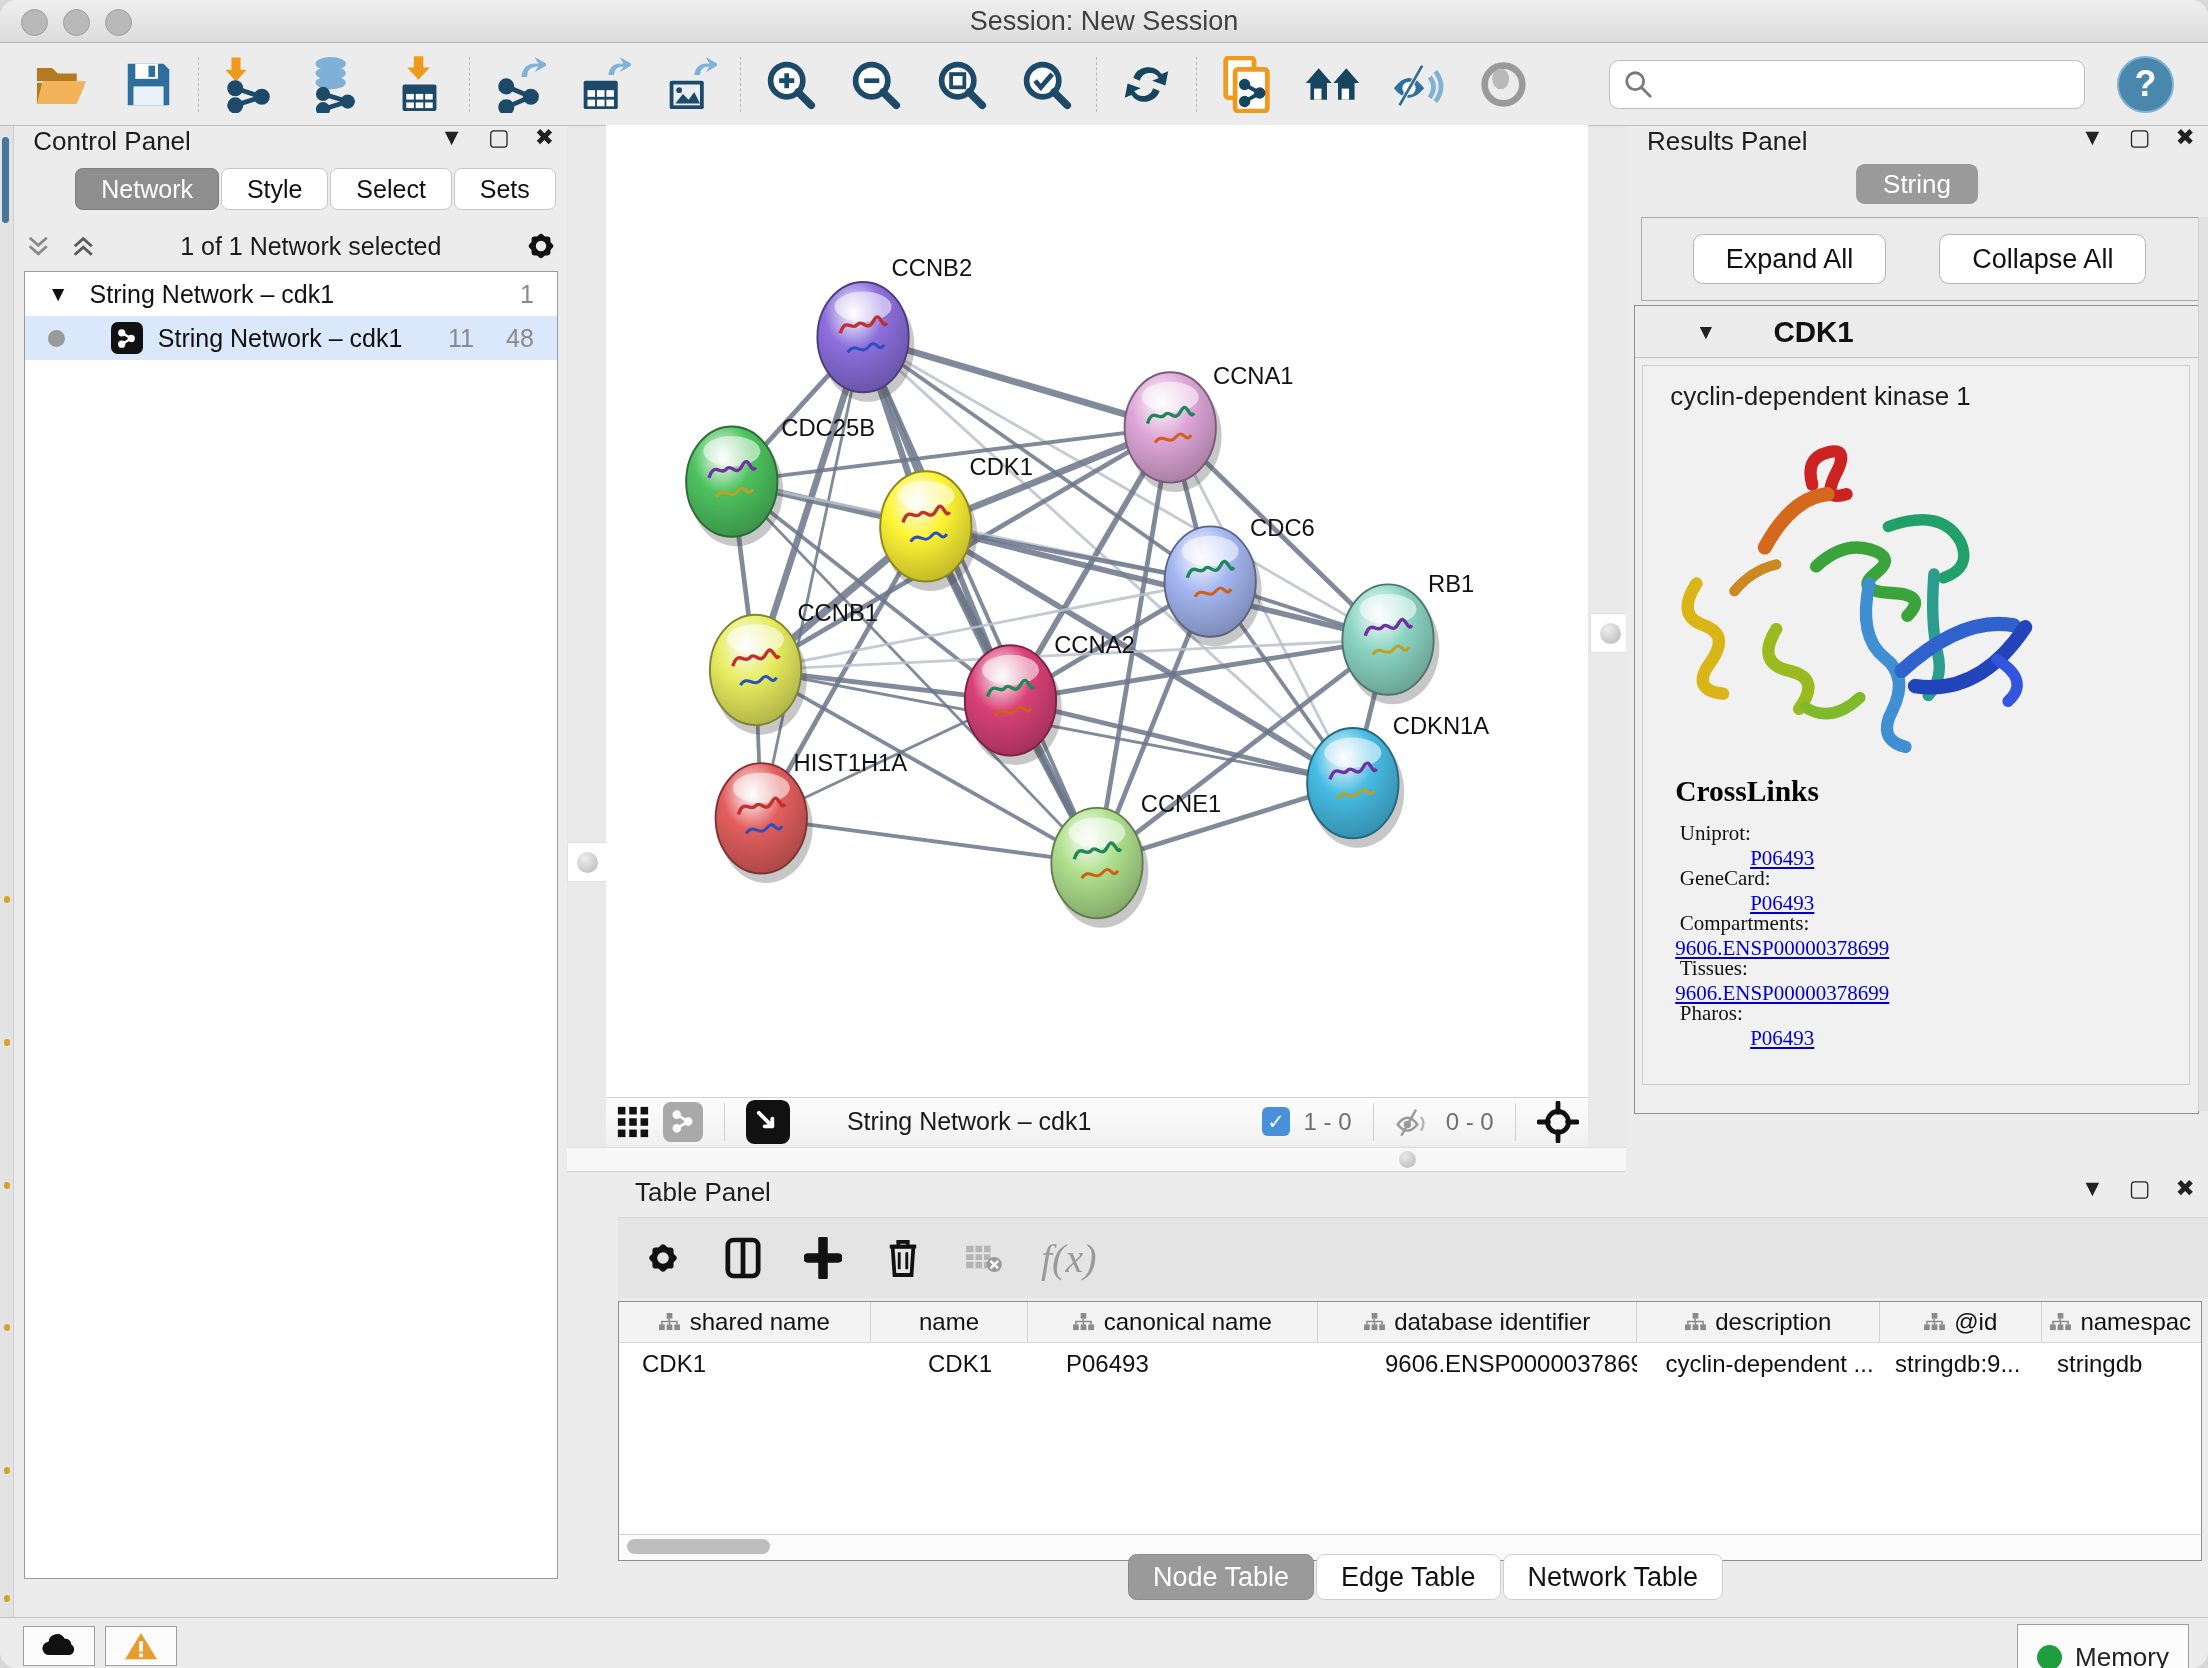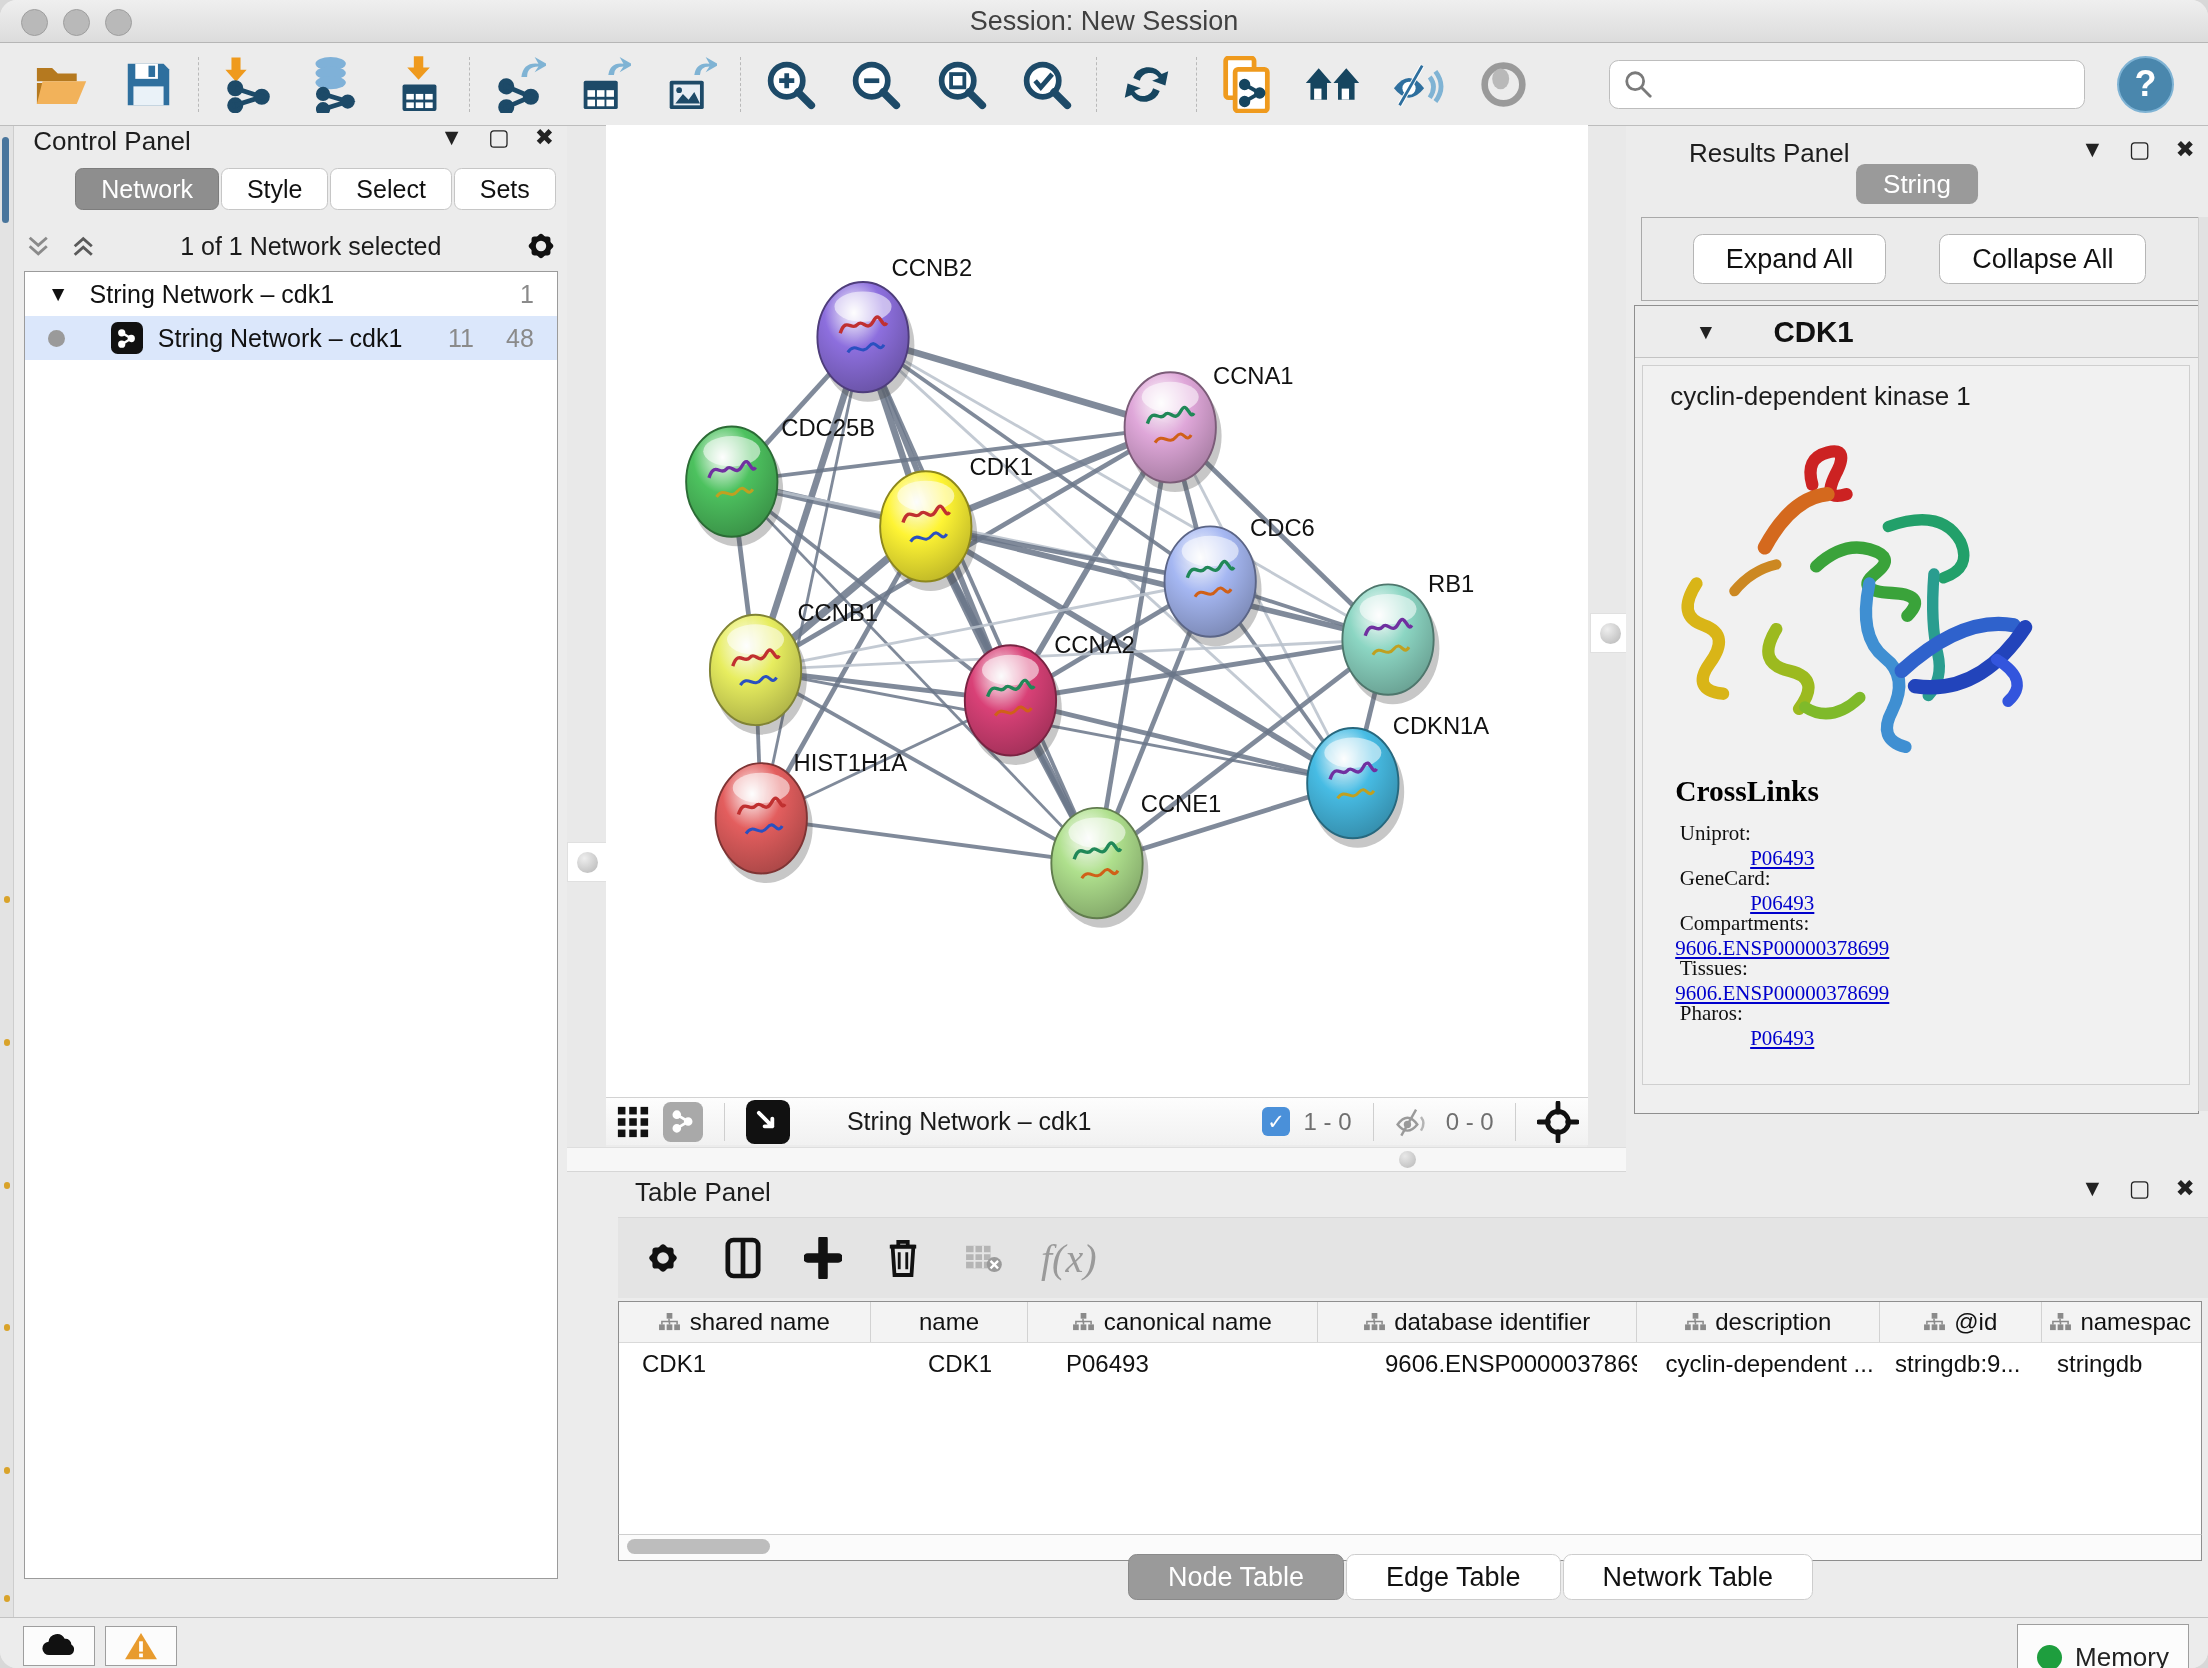--- a/index.html
+++ b/index.html
@@ -94,21 +94,21 @@
   .tbl{position:absolute;left:0px;right:5.7px;top:126px;height:232px;background:#fff;border:1.9px solid #8e8e8e;overflow:hidden;}
   .thead{display:flex;height:40px;background:#f3f3f3;border-bottom:1.9px solid #d9d9d9;}
   .th{display:flex;align-items:center;justify-content:center;gap:9.5px;font-size:24px;color:#111;
       border-right:1px solid #d2d2d2;box-sizing:border-box;overflow:hidden;white-space:nowrap;cursor:pointer;}
   .trowdata{display:flex;height:42px;}
   .td{display:flex;align-items:center;font-size:24px;color:#111;padding-left:23px;box-sizing:border-box;
       overflow:hidden;white-space:nowrap;}
   .hscroll{position:absolute;left:0;right:5.7px;top:359px;height:25px;background:#fbfbfb;border:1.9px solid #8e8e8e;border-top:1px solid #cfcfcf;}
   .hthumb{position:absolute;left:7.6px;top:3.8px;width:143px;height:15px;border-radius:7.6px;background:#bdbdbd;cursor:pointer;}
   .tptabs{position:absolute;left:510px;top:379px;display:flex;}
-  .tptab{height:44px;padding:0 39px;background:#fff;border:1px solid #cdcdcd;border-radius:8.6px;margin-right:1.9px;
+  .tptab{height:44px;padding:0 24px;background:#fff;border:1px solid #cdcdcd;border-radius:8.6px;margin-right:1.9px;
          font-size:27px;display:flex;align-items:center;cursor:pointer;color:#111;}
   .tptab.sel{background:#9a9a9a;color:#fff;border-color:#8a8a8a;}
   
   .bottombar{position:absolute;left:0;top:1617px;width:100%;height:51px;background:#ececec;border-top:1px solid #c2c2c2;}
   .sqbtn{position:absolute;top:7.6px;width:70px;height:38px;background:#fcfcfc;border:1.9px solid #9e9e9e;
          display:flex;align-items:center;justify-content:center;cursor:pointer;}
   .membtn{position:absolute;right:19px;top:5.7px;height:42px;background:#fcfcfc;border:1.9px solid #9e9e9e;
           display:flex;align-items:center;gap:13.3px;padding:12px 19px;font-size:26px;cursor:pointer;}
   .memdot{width:25px;height:25px;border-radius:50%;background:#1e9e3e;}
   svg{display:block;}
@@ -640,21 +640,21 @@
         <circle cx="22" cy="22" r="11" fill="none" stroke="#111" stroke-width="5"></circle>
         <path d="M22 2 v10 M22 32 v10 M2 22 h10 M32 22 h10" stroke="#111" stroke-width="5" stroke-linecap="round"></path>
       </svg>
   </div>
 
   <div class="splitband">
     <div class="splitdot" style="left:832px;top:2.9px;"></div>
   </div>
 
   <div class="results-panel">
-    <div class="pheader" style="left:21px;right:13.3px;top:12px;margin-left:42px;">
+    <div class="pheader" style="left:21px;right:13.3px;top:0;">
       <span>Results Panel</span>
       <span class="pcontrols">
         <span class="pcicon">▼</span>
         <span class="pcicon">▢</span>
         <span class="pcicon">✖</span>
       </span>
     </div>
     <div class="stringpill">String</div>
     <div class="rbox1">
       <div class="rbtn">Expand All</div>

